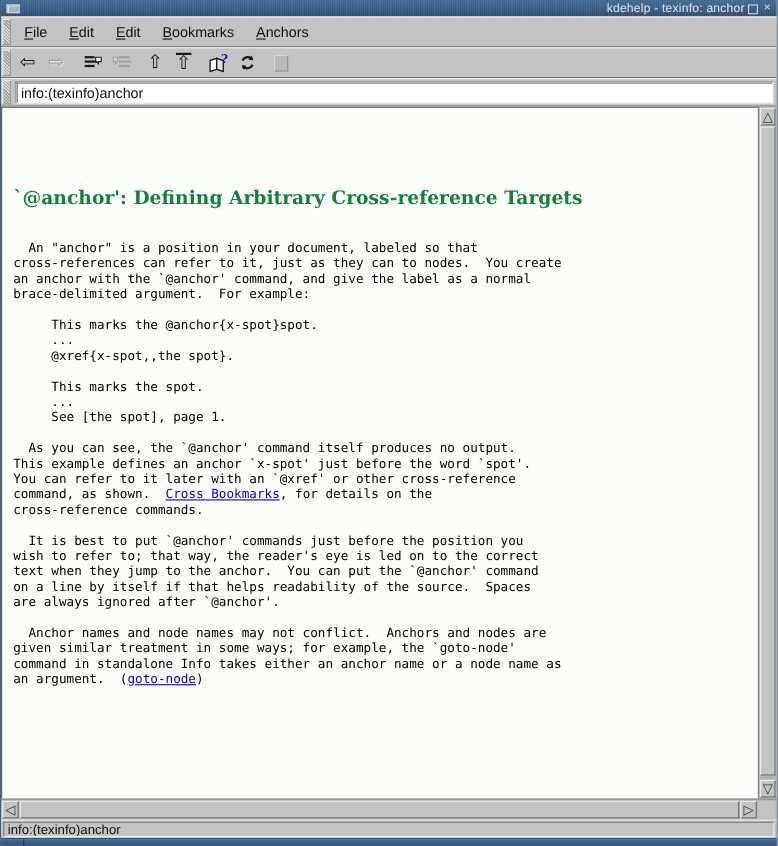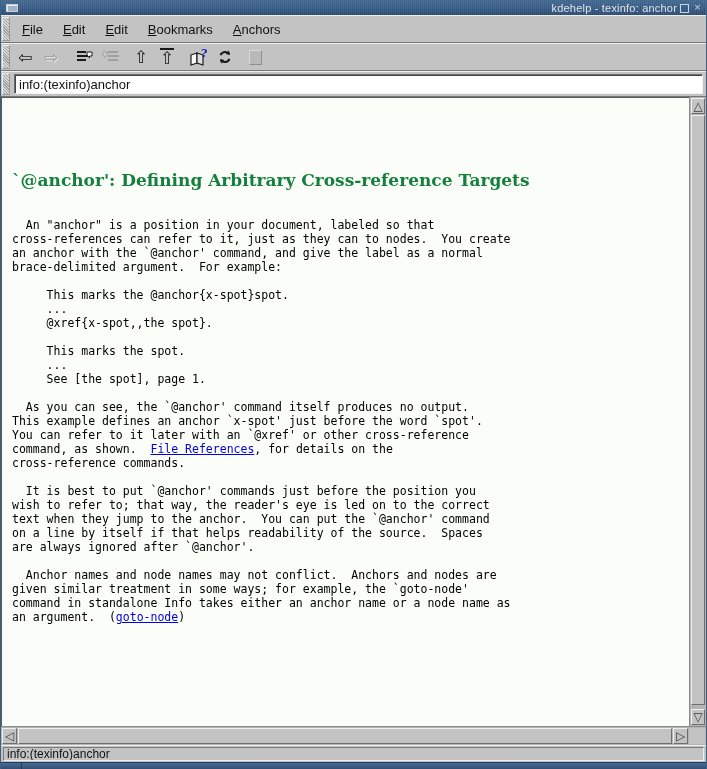--- a/index.html
+++ b/index.html
@@ -215,21 +215,21 @@
 brace-delimited argument.  For example:</pre>
       <pre>     This marks the @anchor{x-spot}spot.
      ...
      @xref{x-spot,,the spot}.</pre>
       <pre>     This marks the spot.
      ...
      See [the spot], page 1.</pre>
       <pre><span>  As you can see, the `@anchor' command itself produces no output.
 This example defines an anchor `x-spot' just before the word `spot'.
 You can refer to it later with an `@xref' or other cross-reference
-command, as shown.  </span><a class="doclink">File References</a><span>, for details on the
+command, as shown.  </span><a class="doclink">Cross Bookmarks</a><span>, for details on the
 cross-reference commands.</span></pre>
       <pre>  It is best to put `@anchor' commands just before the position you
 wish to refer to; that way, the reader's eye is led on to the correct
 text when they jump to the anchor.  You can put the `@anchor' command
 on a line by itself if that helps readability of the source.  Spaces
 are always ignored after `@anchor'.</pre>
       <pre><span>  Anchor names and node names may not conflict.  Anchors and nodes are
 given similar treatment in some ways; for example, the `goto-node'
 command in standalone Info takes either an anchor name or a node name as
 an argument.  (</span><a class="doclink">goto-node</a><span>)</span></pre>

